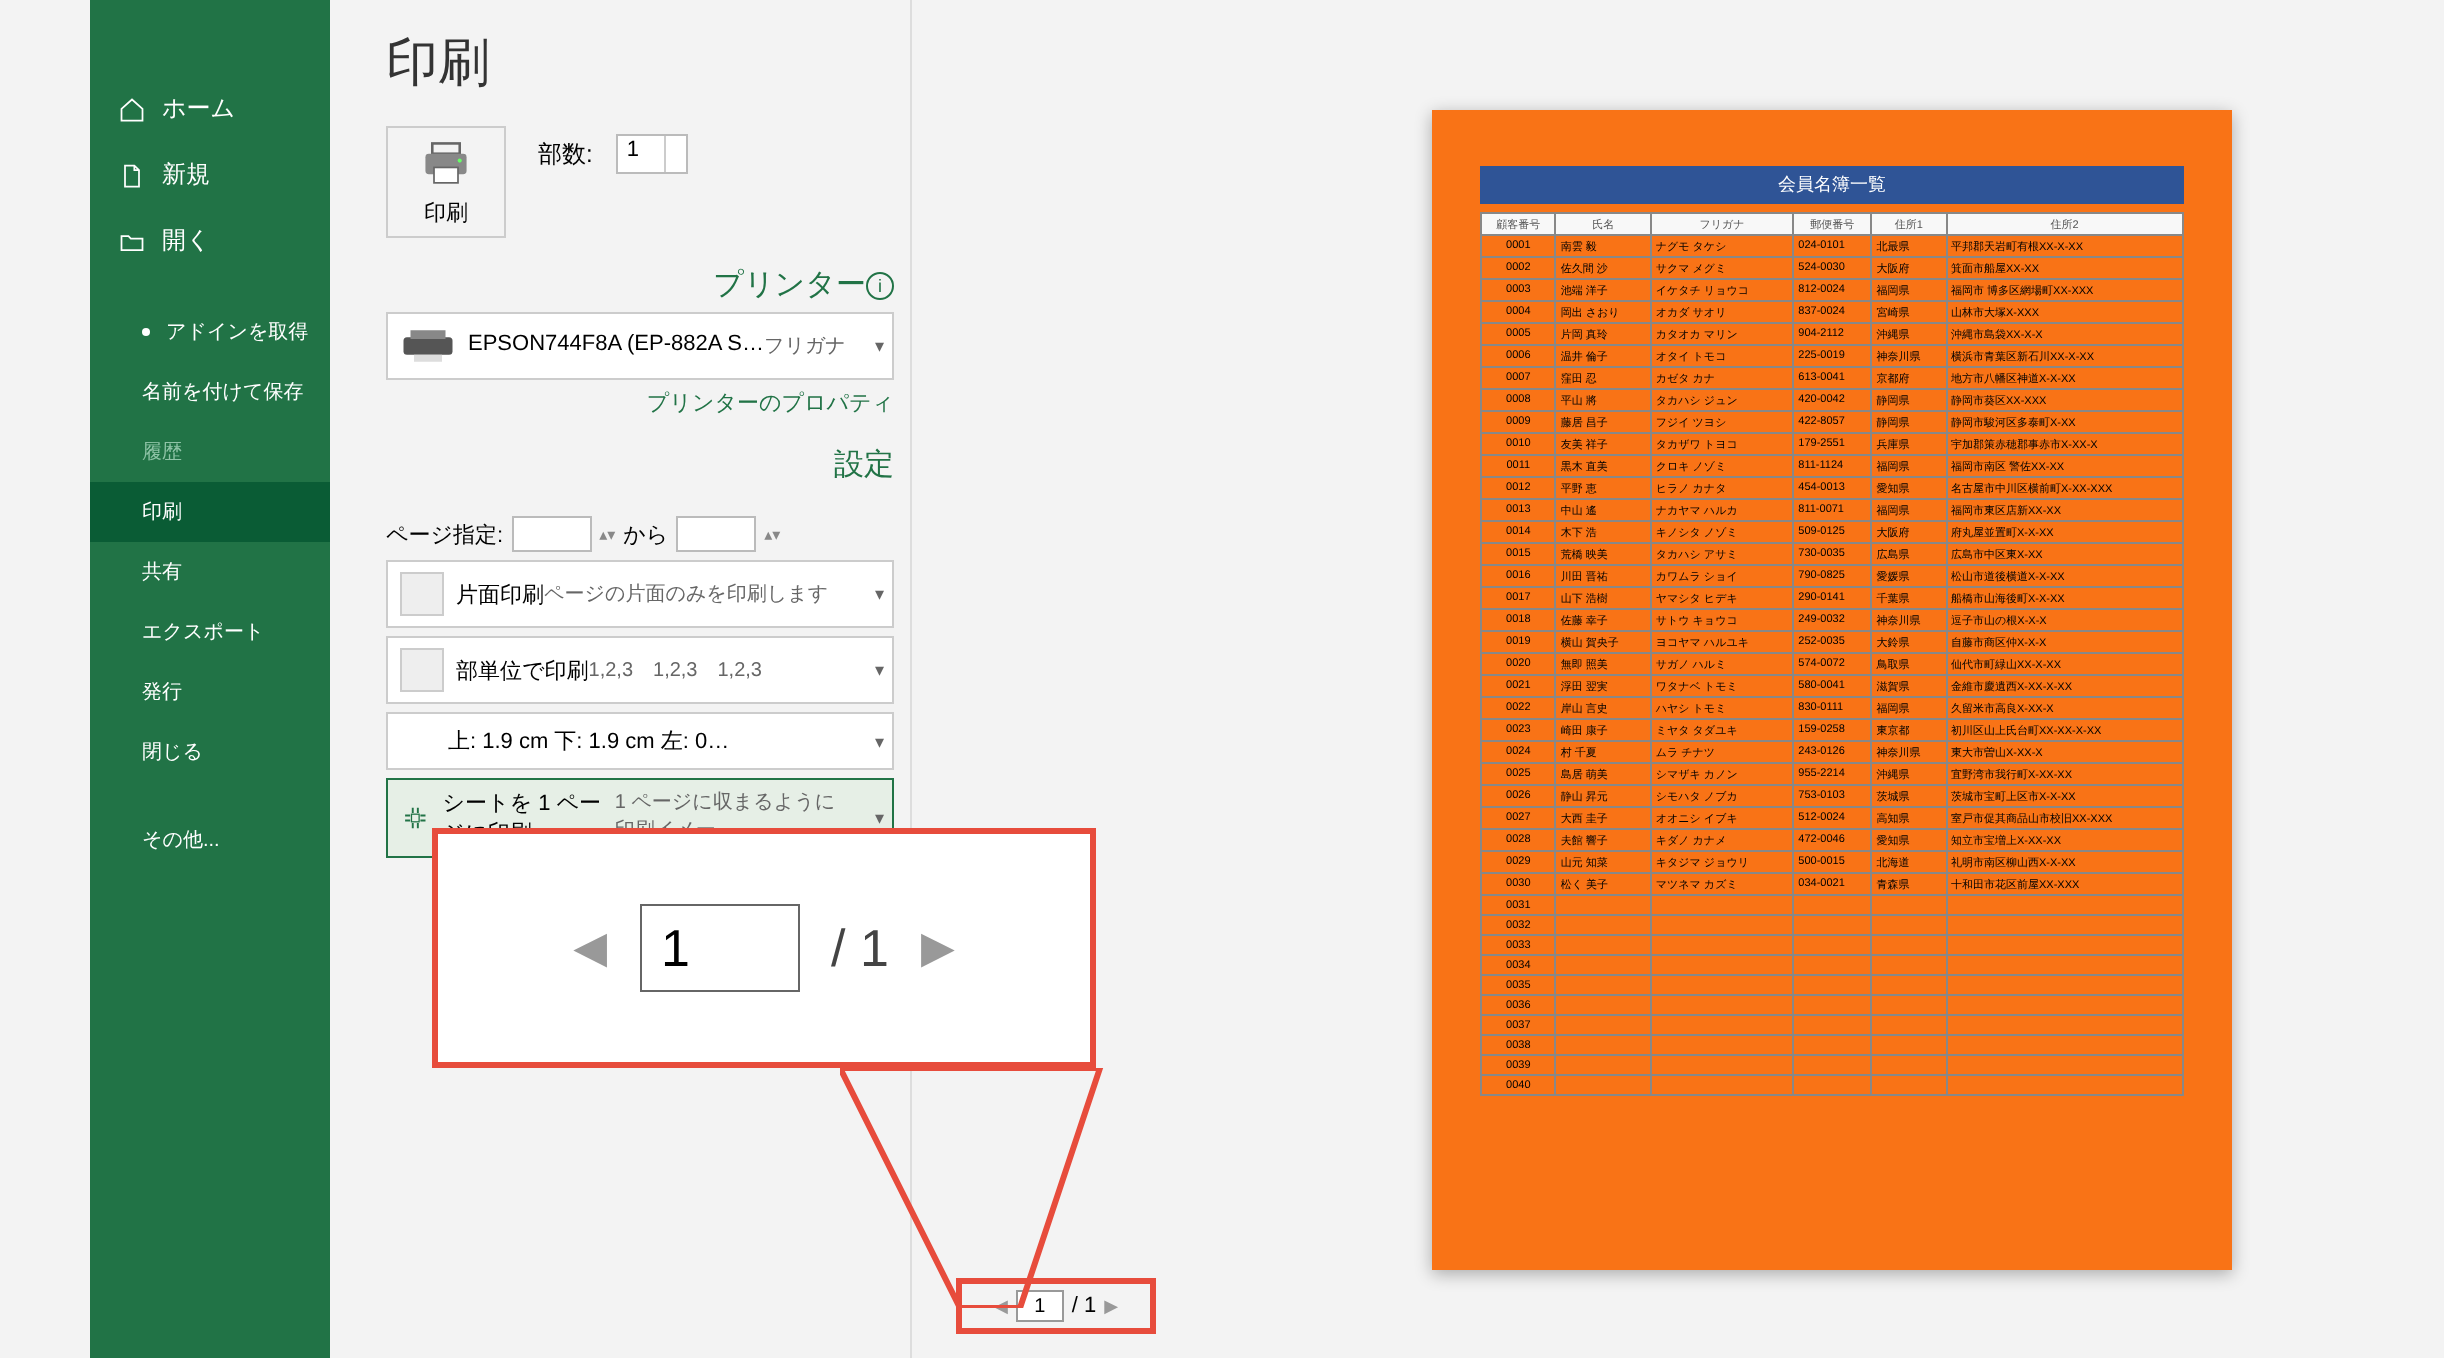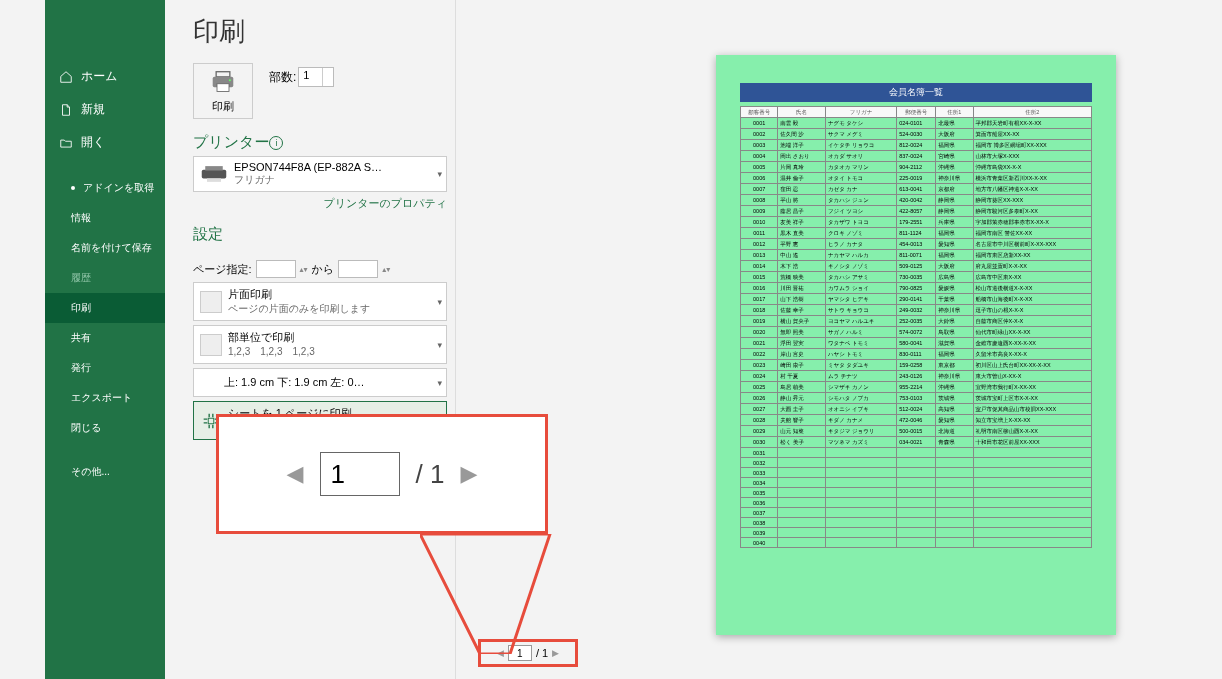--- a/index.html
+++ b/index.html
@@ -1,48 +1,48 @@
 <!DOCTYPE html>
 <html><head>
 <meta charset="utf-8">
 <style>
 * { box-sizing: border-box; margin: 0; padding: 0; }
 body { font-family: "Yu Gothic UI", "Meiryo", sans-serif; font-size: 12px; background: #f3f3f3; width: 1222px; height: 679px; overflow: hidden; position: relative; }
 .back-btn { position: absolute; left: 45px; top: 8px; width: 36px; height: 36px; border: 1.5px solid #fff; border-radius: 50%; display: flex; align-items: center; justify-content: center; color: #fff; }
-.sidebar { position: absolute; left: 45px; top: 0; width: 120px; height: 679px; background: #217346; color: #fff; padding-top: 60px; }
+.sidebar { position: absolute; left: 45px; top: 0; width: 120px; height: 679px; background: #217346; color: #fff; padding-top: 38px; }
 .sidebar-item { padding: 8px 10px 8px 14px; font-size: 12px; display: flex; align-items: center; gap: 8px; cursor: pointer; }
 .sidebar-item.active { background: #0a5c35; }
 .sidebar-item.sub { padding-left: 26px; font-size: 10px; }
 .sidebar-item.dim { color: #8fc4a7; }
 .sidebar .bullet { width: 4px; height: 4px; background: #fff; border-radius: 50%; }
 .main { position: absolute; left: 165px; top: 0; right: 0; bottom: 0; display: flex; }
 .settings-col { width: 290px; padding: 14px 8px 0 28px; }
 h1.title { font-size: 26px; font-weight: 400; color: #333; margin-bottom: 14px; }
 .print-row { display: flex; align-items: flex-start; gap: 16px; }
 .print-btn-box { width: 60px; text-align: center; border: 1px solid #ccc; padding: 6px 4px 4px; }
 .print-btn-box .lbl { font-size: 11px; margin-top: 2px; }
-.copies-row { display: flex; align-items: center; gap: 2px; margin-top: 4px; }
+.copies-row { display: flex; align-items: center; gap: 12px; margin-top: 4px; }
 .spinner { width: 36px; height: 20px; border: 1px solid #bbb; background: #fff; padding: 1px 4px; font-size: 11px; position: relative; }
 .spinner::after { content: ""; position: absolute; right: 0; top: 0; bottom: 0; width: 10px; border-left: 1px solid #ccc; }
-.section-hdr { color: #217346; font-size: 15px; margin: 14px 0 4px; display: flex; align-items: center; justify-content: flex-start; }
+.section-hdr { color: #217346; font-size: 15px; margin: 14px 0 4px; display: flex; align-items: center; justify-content: flex-end; }
 .info-icon { width: 14px; height: 14px; border: 1px solid #217346; border-radius: 50%; font-size: 9px; color: #217346; display: inline-flex; align-items: center; justify-content: center; }
 .dd { border: 1px solid #ccc; background: #fff; padding: 4px 20px 4px 6px; font-size: 11px; position: relative; display: flex; align-items: center; gap: 6px; margin-bottom: 4px; min-height: 34px; }
 .dd::after { content: "▾"; position: absolute; right: 4px; top: 50%; transform: translateY(-50%); font-size: 9px; color: #666; }
 .dd.selected { background: #e6efe6; border-color: #217346; }
 .dd .icon-box { width: 22px; height: 22px; background: #eee; border: 1px solid #ccc; flex-shrink: 0; }
-.dd .txt { display: flex; flex-direction: column; }
+.dd .txt { display: flex; flex-direction: row; }
 .dd .txt .main-t { font-size: 11px; }
 .dd .txt .sub-t { font-size: 10px; color: #666; }
 .link { color: #217346; font-size: 11px; text-align: right; display: block; margin-bottom: 4px; }
 .page-range { display: flex; align-items: center; gap: 4px; font-size: 11px; margin-bottom: 4px; margin-top: 16px; }
 .page-range input { width: 40px; height: 18px; border: 1px solid #bbb; padding: 1px 2px; font-size: 11px; }
 .margins-line { border: 1px solid #ccc; background: #fff; padding: 6px 20px 6px 30px; font-size: 11px; position: relative; margin-bottom: 4px; }
 .margins-line::after { content: "▾"; position: absolute; right: 4px; top: 50%; transform: translateY(-50%); font-size: 9px; color: #666; }
 .preview-col { flex: 1; background: #f3f3f3; border-left: 1px solid #ddd; position: relative; }
-.page-preview { position: absolute; left: 260px; top: 55px; width: 400px; height: 580px; background: #86efac; box-shadow: 0 2px 8px rgba(0,0,0,0.3); padding: 28px 24px; }
+.page-preview { position: absolute; left: 260px; top: 55px; width: 400px; height: 580px; background: #f97316; box-shadow: 0 2px 8px rgba(0,0,0,0.3); padding: 28px 24px; }
 .preview-title-bar { background: #2f5496; color: #fff; text-align: center; padding: 3px; font-size: 9px; margin-bottom: 4px; }
 .preview-table { width: 100%; border-collapse: collapse; font-size: 5.5px; }
 .preview-table th, .preview-table td { border: 0.5px solid #888; padding: 1.5px 2px; text-align: left; white-space: nowrap; overflow: hidden; }
 .preview-table th { background: #f8f8f8; font-weight: normal; text-align: center; color: #555; }
 .preview-table td:first-child { text-align: center; }
 .callout { position: absolute; left: 216px; top: 414px; width: 332px; height: 120px; border: 3px solid #e74c3c; background: #fff; z-index: 10; display: flex; align-items: center; justify-content: center; gap: 16px; }
 .callout .arrow { color: #999; font-size: 22px; }
 .callout .pg-input { width: 80px; height: 44px; border: 1.5px solid #666; font-size: 26px; text-align: left; padding: 0 10px; }
 .callout .total { font-size: 26px; color: #444; }
 .callout-line { position: absolute; left: 420px; top: 534px; width: 140px; height: 120px; z-index: 9; pointer-events: none; }
@@ -79,39 +79,36 @@
         <path d="M3 7 H9 L11 9 H21 V19 H3 Z"></path>
       </svg>
     <span>開く</span>
   </div>
   <div style="height:14px"></div>
   <div class="sidebar-item sub">
     <span class="bullet"></span>
     <span>アドインを取得</span>
   </div>
   <div class="sidebar-item sub">
-      <span>情報</span>
-    </div>
-  <div class="sidebar-item sub">
       <span>名前を付けて保存</span>
     </div>
   <div class="sidebar-item sub dim">
       <span>履歴</span>
     </div>
   <div class="sidebar-item sub active">
       <span>印刷</span>
     </div>
   <div class="sidebar-item sub">
       <span>共有</span>
     </div>
   <div class="sidebar-item sub">
+      <span>エクスポート</span>
+    </div>
+  <div class="sidebar-item sub">
       <span>発行</span>
-    </div>
-  <div class="sidebar-item sub">
-      <span>エクスポート</span>
     </div>
   <div class="sidebar-item sub">
       <span>閉じる</span>
     </div>
   <div style="height:14px"></div>
   <div class="sidebar-item sub">
       <span>その他...</span>
     </div>
 </div>
 

